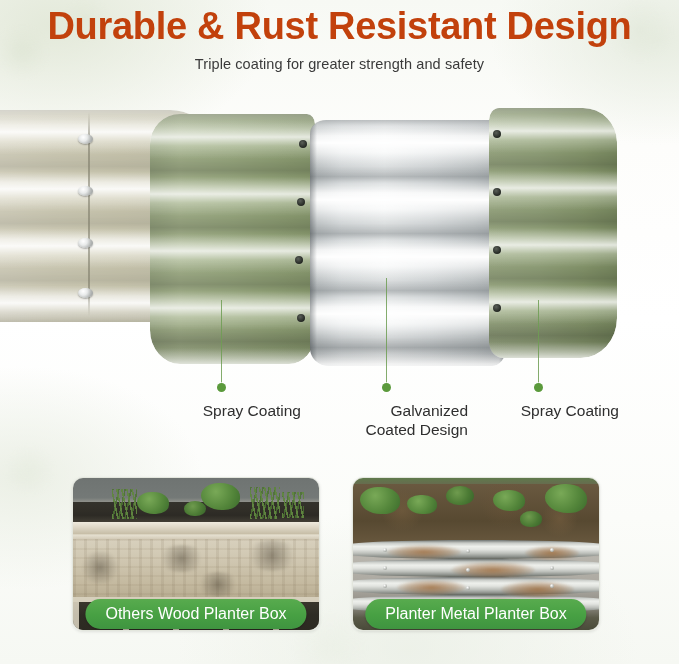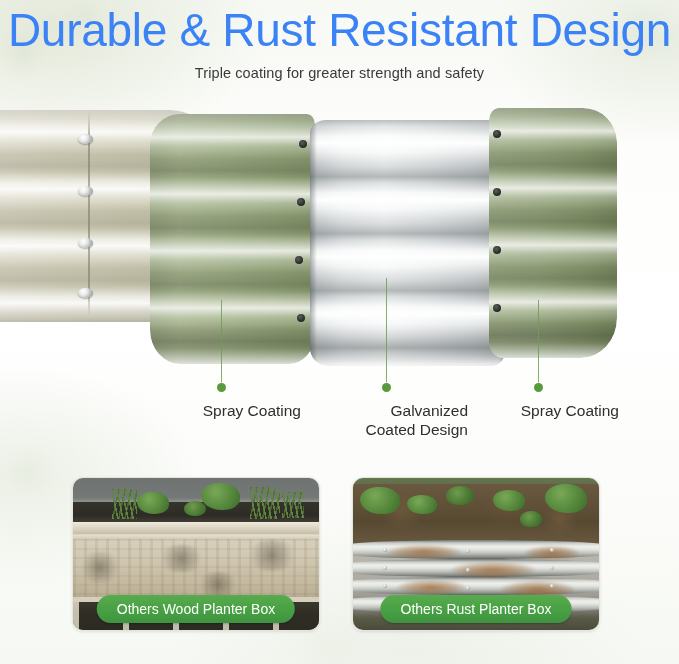--- a/index.html
+++ b/index.html
@@ -42,23 +42,23 @@
 
   
   .heading-wrap {
     position: absolute;
     top: 6px;
     left: 0;
     width: 679px;
     text-align: center;
   }
   .title {
-    font-size: 46px;
-    font-weight: normal;
-    color: #3b82f6;
+    font-size: 38px;
+    font-weight: bold;
+    color: #c2410c;
     letter-spacing: -0.3px;
     line-height: 1.08;
     white-space: nowrap;
   }
   .subtitle {
     margin-top: 9px;
     font-size: 14.5px;
     color: #3a3a3a;
     letter-spacing: .1px;
   }
@@ -349,26 +349,26 @@
     position: absolute;
     width: 4px; height: 4px; border-radius: 50%;
     background: radial-gradient(circle at 35% 32%, #ffffff, #b6b9b4 60%, #7e817c 100%);
   }
 
   
   .badge {
     position: absolute;
     left: 50%;
     transform: translateX(-50%);
-    bottom: 7px;
+    bottom: 1px;
     padding: 6px 20px;
     border-radius: 999px;
     background: linear-gradient(180deg, #58ab4e 0%, #47a043 55%, #3f9440 100%);
     color: #ffffff;
-    font-size: 14px;
+    font-size: 16px;
     white-space: nowrap;
     box-shadow: 0 1px 2px rgba(0,0,0,.22);
   }
 </style>
 </head>
 <body>
 
 <div id="page">
 
   <div class="bg-base"></div>
@@ -490,16 +490,16 @@
       <div class="rivet" style="left:80%; top:46%"></div>
       <div class="rivet" style="left:12%; top:58%"></div>
       <div class="rivet" style="left:46%; top:59%"></div>
       <div class="rivet" style="left:80%; top:58%"></div>
       <div class="rivet" style="left:12%; top:70%"></div>
       <div class="rivet" style="left:46%; top:71%"></div>
       <div class="rivet" style="left:80%; top:70%"></div>
 
       <div class="plant" style="left:44%; top:84%; width:7%; height:8%;"></div>
     </div>
-    <div class="badge">Others Rust Planter Box</div>
+    <div class="badge">Planter Metal Planter Box</div>
   </div>
 
 </div>
 
 </body></html>

